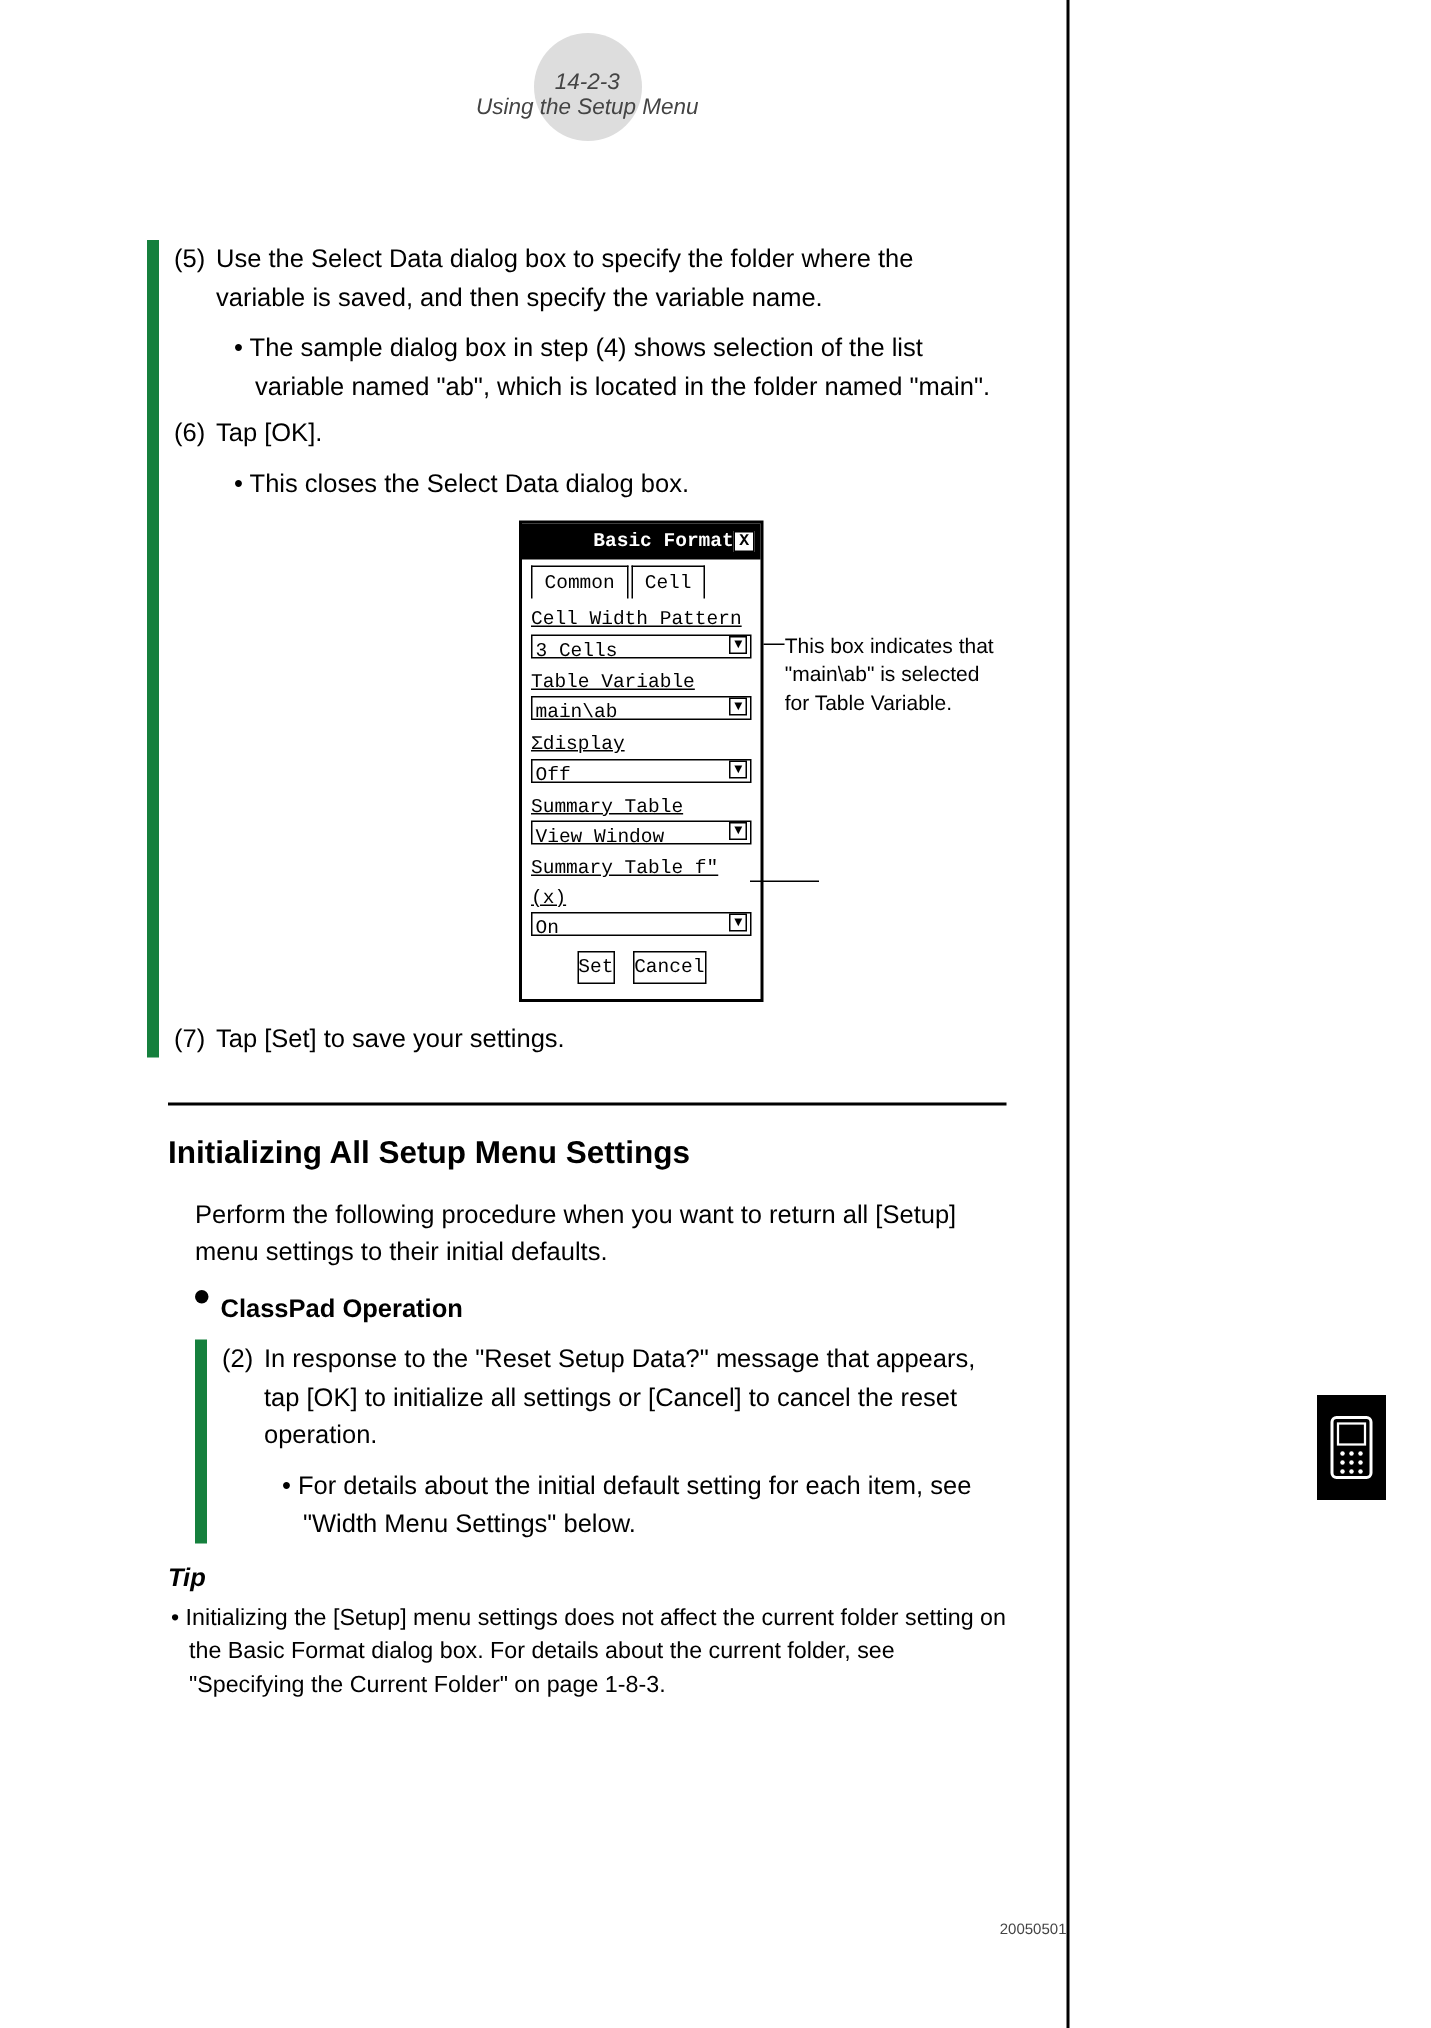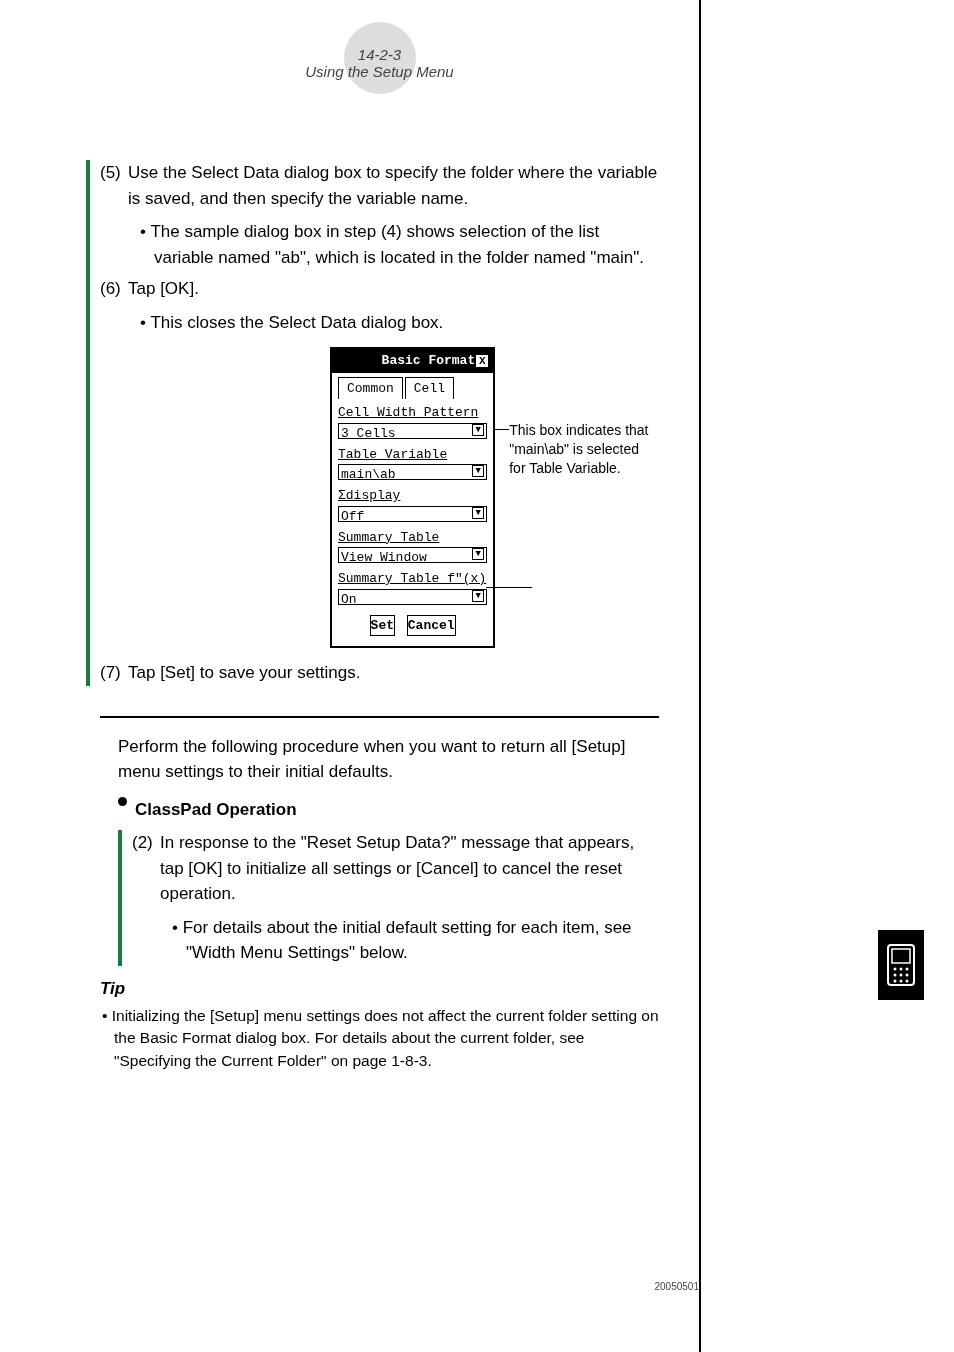--- a/index.html
+++ b/index.html
@@ -6,21 +6,21 @@
   body {
     width: 954px;
     height: 1352px;
     background: #fff;
     font-family: Arial, Helvetica, sans-serif;
     position: relative;
     color: #000;
   }
   .page {
     position: absolute;
-    left: 0; top: 0;
+    left: 12px; top: 0;
     width: 701px;
     height: 1352px;
     border-right: 2px solid #000;
     padding: 30px 40px 0 100px;
   }
   .header-badge {
     position: relative;
     width: 100%;
     height: 70px;
     text-align: center;
@@ -32,21 +32,21 @@
     position: absolute;
     left: 50%; top: 28px;
     transform: translate(-50%, -50%);
     width: 72px; height: 72px;
     background: #ddd;
     border-radius: 50%;
     z-index: -1;
   }
   .header-line1 { padding-top: 16px; }
   .content { margin-top: 60px; font-size: 17px; line-height: 1.5; }
-  .bar-block { border-left: 4px solid #15803d; padding-left: 10px; margin-left: -14px; }
+  .bar-block { border-left: 8px solid #15803d; padding-left: 10px; margin-left: -14px; }
   .step { margin-bottom: 8px; padding-left: 28px; text-indent: -28px; }
   .step .num { display: inline-block; width: 28px; text-indent: 0; }
   .bullet { margin-left: 40px; padding-left: 14px; text-indent: -14px; margin-bottom: 6px; }
   .bullet::before { content: "• "; }
   .dialog-wrap {
     display: flex;
     align-items: flex-start;
     margin: 12px 0 12px 0;
     justify-content: flex-start;
   }
@@ -90,21 +90,20 @@
     border: 1px solid #000;
     width: 12px; height: 12px;
     font-size: 9px; line-height: 10px; text-align: center;
   }
   .dlg-buttons { text-align: center; margin-top: 10px; }
   .dlg-btn {
     display: inline-block;
     border: 1px solid #000;
     padding: 0 0;
     margin: 0 2px;
-    font-weight: bold;
   }
   .annotation {
     font-size: 14px;
     width: 210px;
     margin-left: 14px;
     padding-top: 74px;
     line-height: 1.35;
     position: relative;
   }
   .ann-line {
@@ -242,20 +241,21 @@
         </div>
       </div>
 
       <div class="step">
         <span class="num">(7)</span><span>Tap [Set] to save your settings.</span>
       </div>
     </div>
 
     <hr class="hr">
 
+    <h2>Initializing All Setup Menu Settings</h2>
     <p class="para">Perform the following procedure when you want to return all [Setup] menu settings to their initial defaults.</p>
 
     <div class="op-head" style="margin-left:18px;">
       <span class="dot"></span>
       <span>ClassPad Operation</span>
     </div>
 
     <div class="bar-block" style="margin-left:18px;">
       <div class="step">
         <span class="num">(2)</span><span>In response to the "Reset Setup Data?" message that appears, tap [OK] to initialize all settings or [Cancel] to cancel the reset operation.</span>

